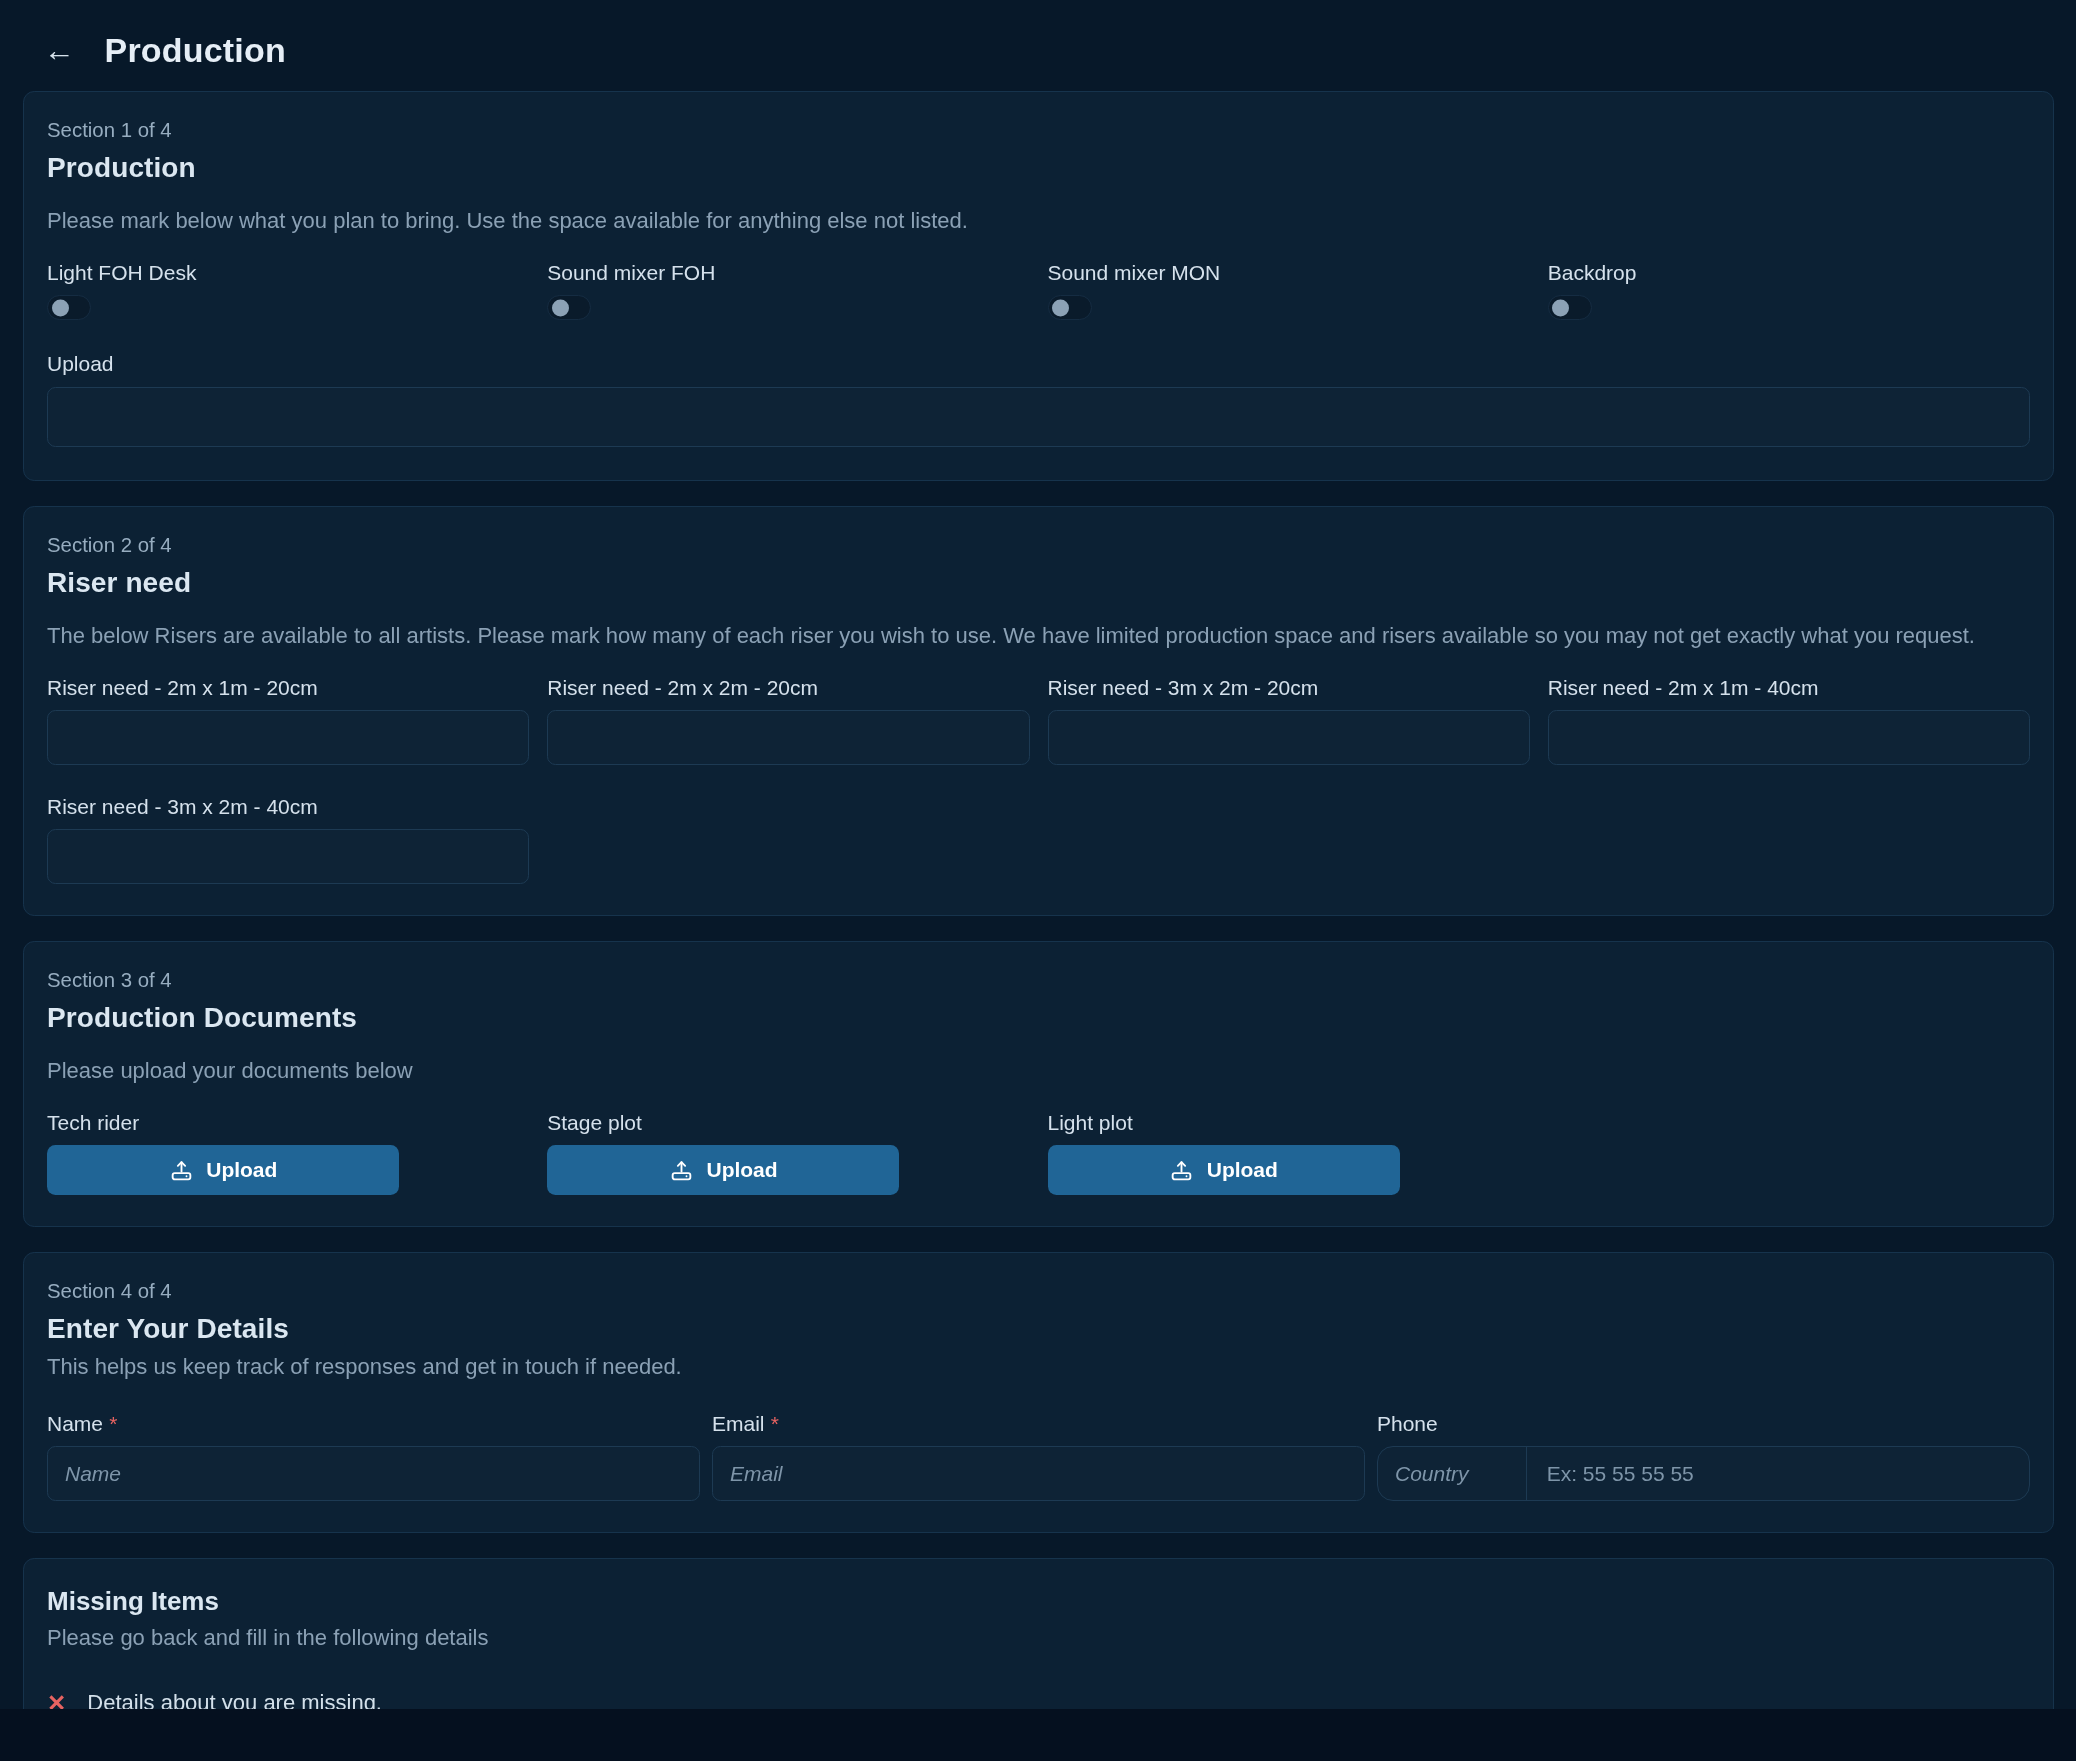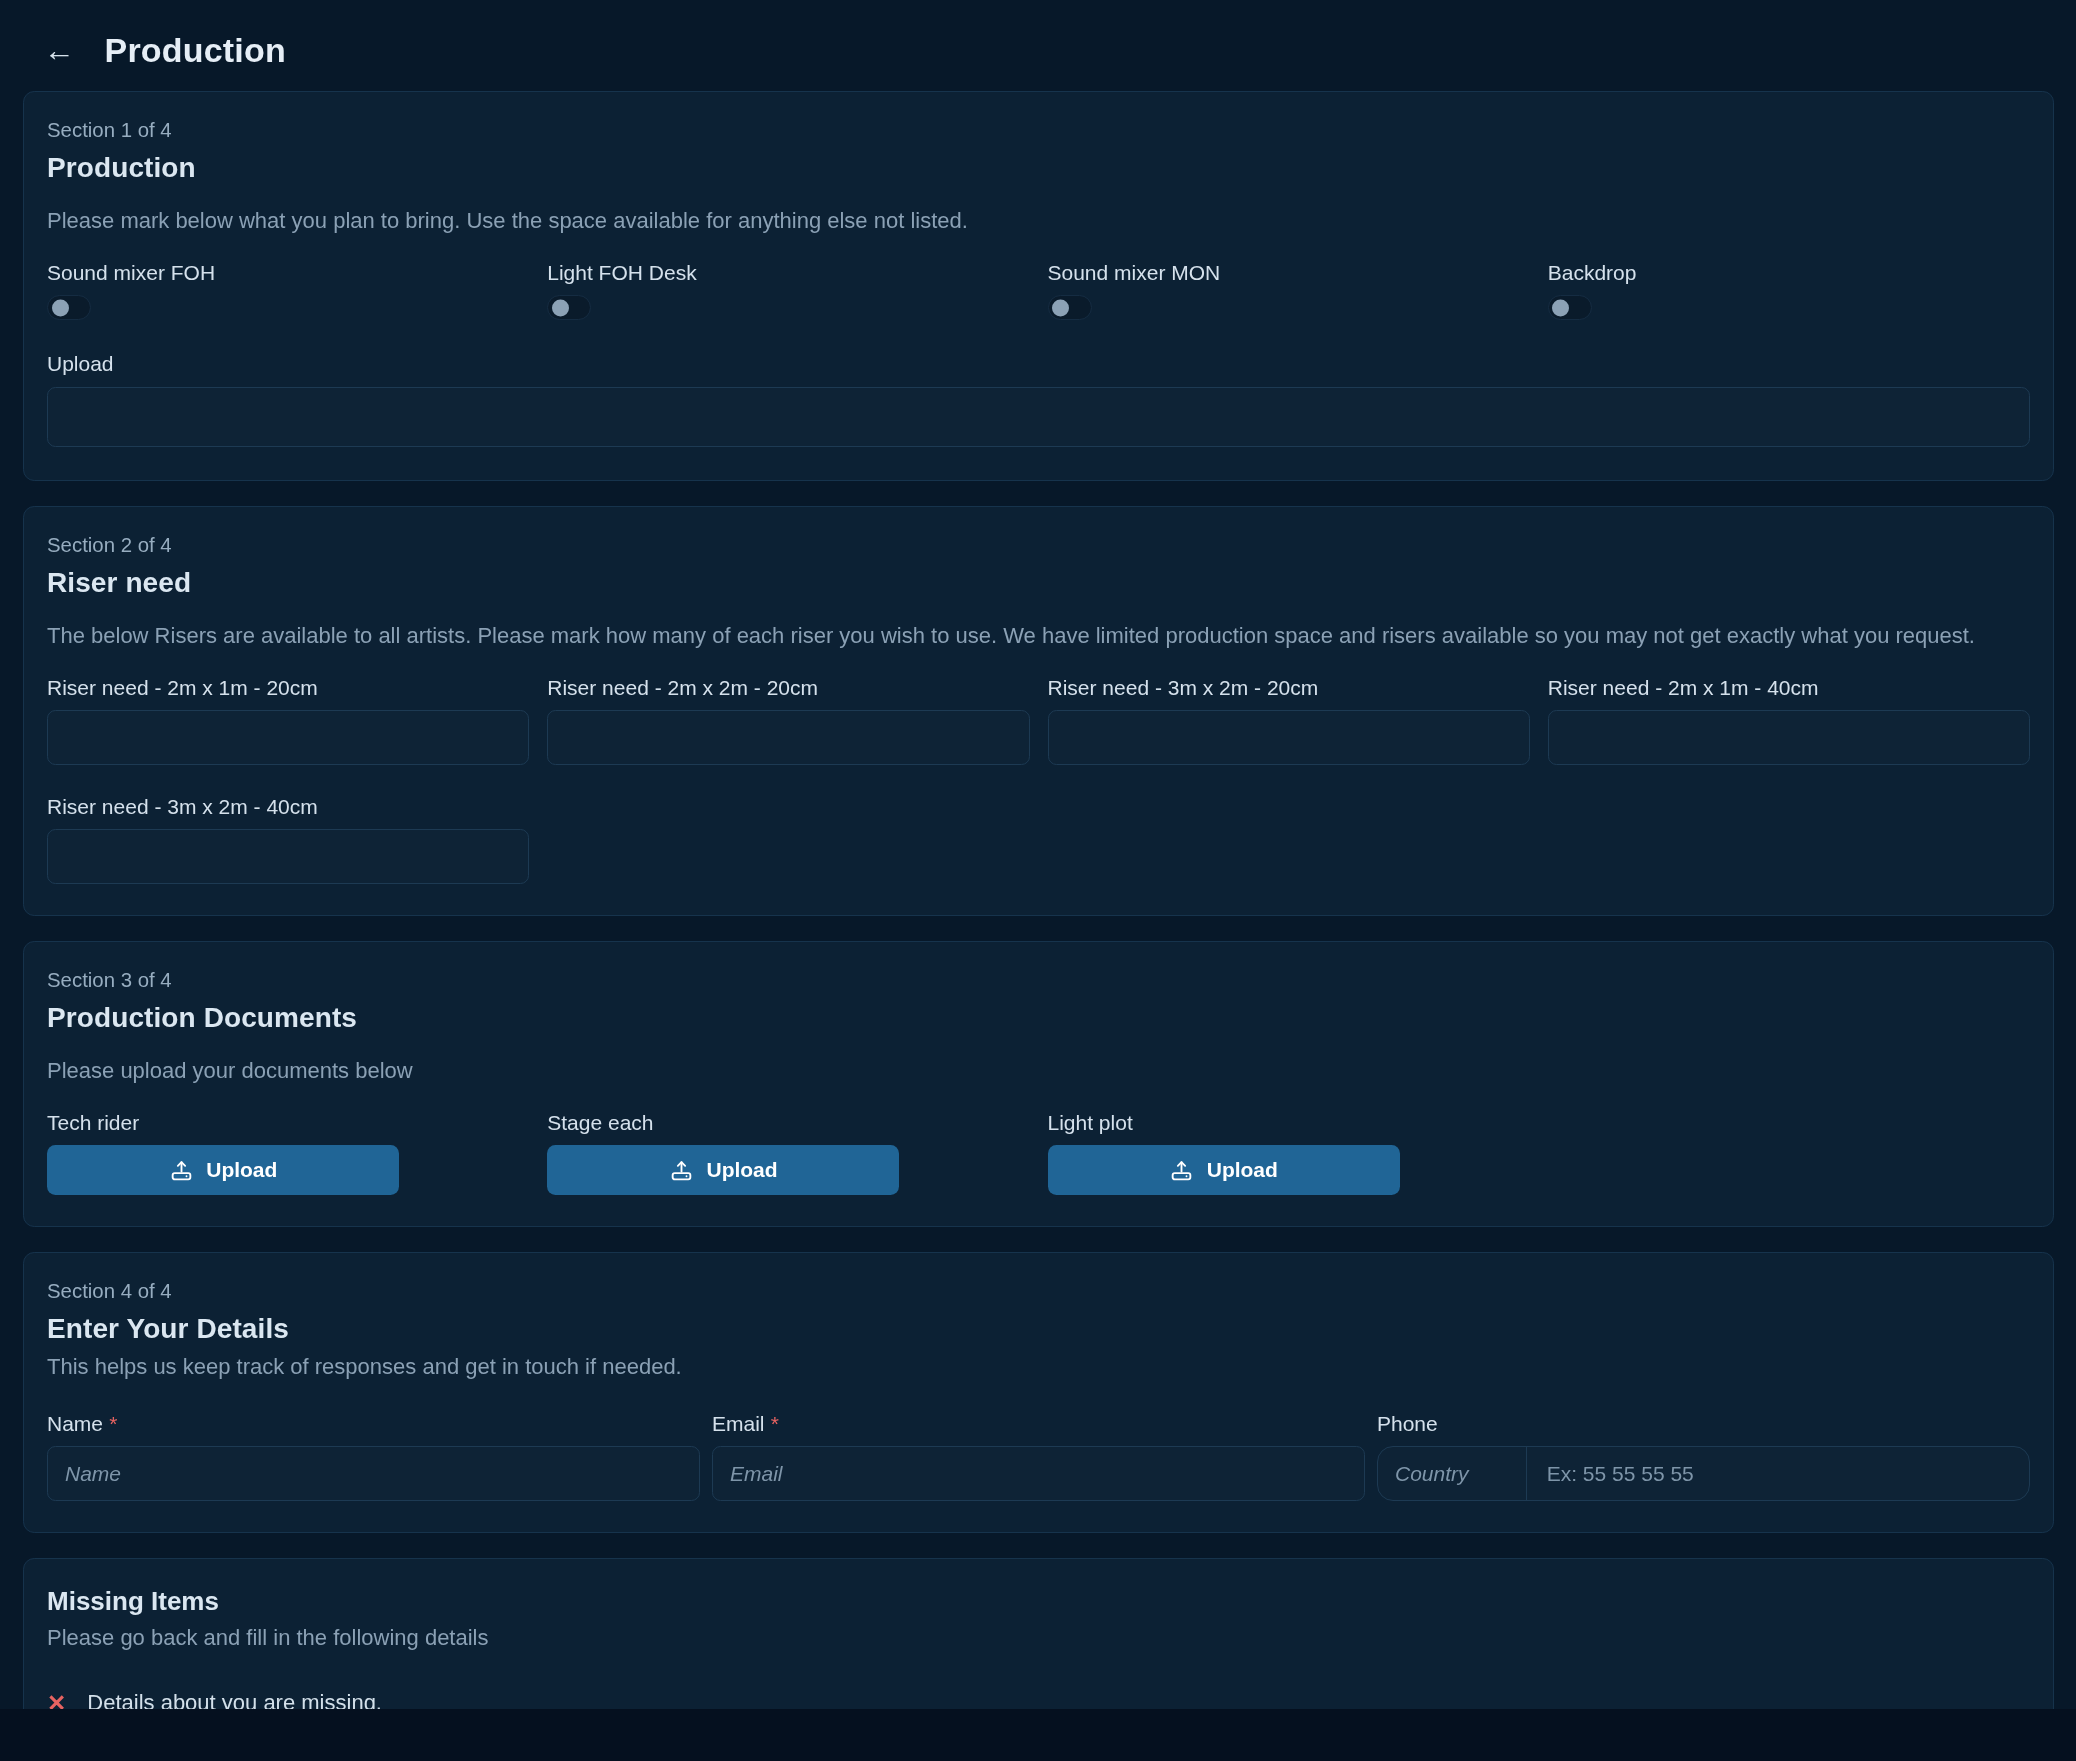--- a/index.html
+++ b/index.html
@@ -107,27 +107,27 @@
   </button>
   <h1 class="page-title">Production</h1>
 </header>
 
 <section class="card">
   <div class="section-label">Section 1 of 4</div>
   <h2 class="card-title">Production</h2>
   <p class="card-desc">Please mark below what you plan to bring. Use the space available for anything else not listed.</p>
   <div class="grid-4">
     <div>
+      <span class="field-label">Light FOH Desk</span>
+      <span class="toggle">
+          <span class="toggle-knob"></span>
+        </span>
+    </div>
+    <div>
       <span class="field-label">Sound mixer FOH</span>
-      <span class="toggle">
-          <span class="toggle-knob"></span>
-        </span>
-    </div>
-    <div>
-      <span class="field-label">Light FOH Desk</span>
       <span class="toggle">
           <span class="toggle-knob"></span>
         </span>
     </div>
     <div>
       <span class="field-label">Sound mixer MON</span>
       <span class="toggle">
           <span class="toggle-knob"></span>
         </span>
     </div>
@@ -183,21 +183,21 @@
         <svg width="25" height="25" viewBox="0 0 24 24" fill="none" stroke="currentColor" stroke-width="1.8" stroke-linecap="round" stroke-linejoin="round">
             <path d="M12 13V4"></path>
             <path d="m8.5 7.5 3.5-3.5 3.5 3.5"></path>
             <rect x="3.5" y="14.5" width="17" height="6" rx="2"></rect>
             <path d="M16.8 17.5h.01"></path>
           </svg>
         <span>Upload</span>
       </button>
     </div>
     <div>
-      <span class="field-label">Stage each</span>
+      <span class="field-label">Stage plot</span>
       <button class="upload-btn">
         <svg width="25" height="25" viewBox="0 0 24 24" fill="none" stroke="currentColor" stroke-width="1.8" stroke-linecap="round" stroke-linejoin="round">
             <path d="M12 13V4"></path>
             <path d="m8.5 7.5 3.5-3.5 3.5 3.5"></path>
             <rect x="3.5" y="14.5" width="17" height="6" rx="2"></rect>
             <path d="M16.8 17.5h.01"></path>
           </svg>
         <span>Upload</span>
       </button>
     </div>

